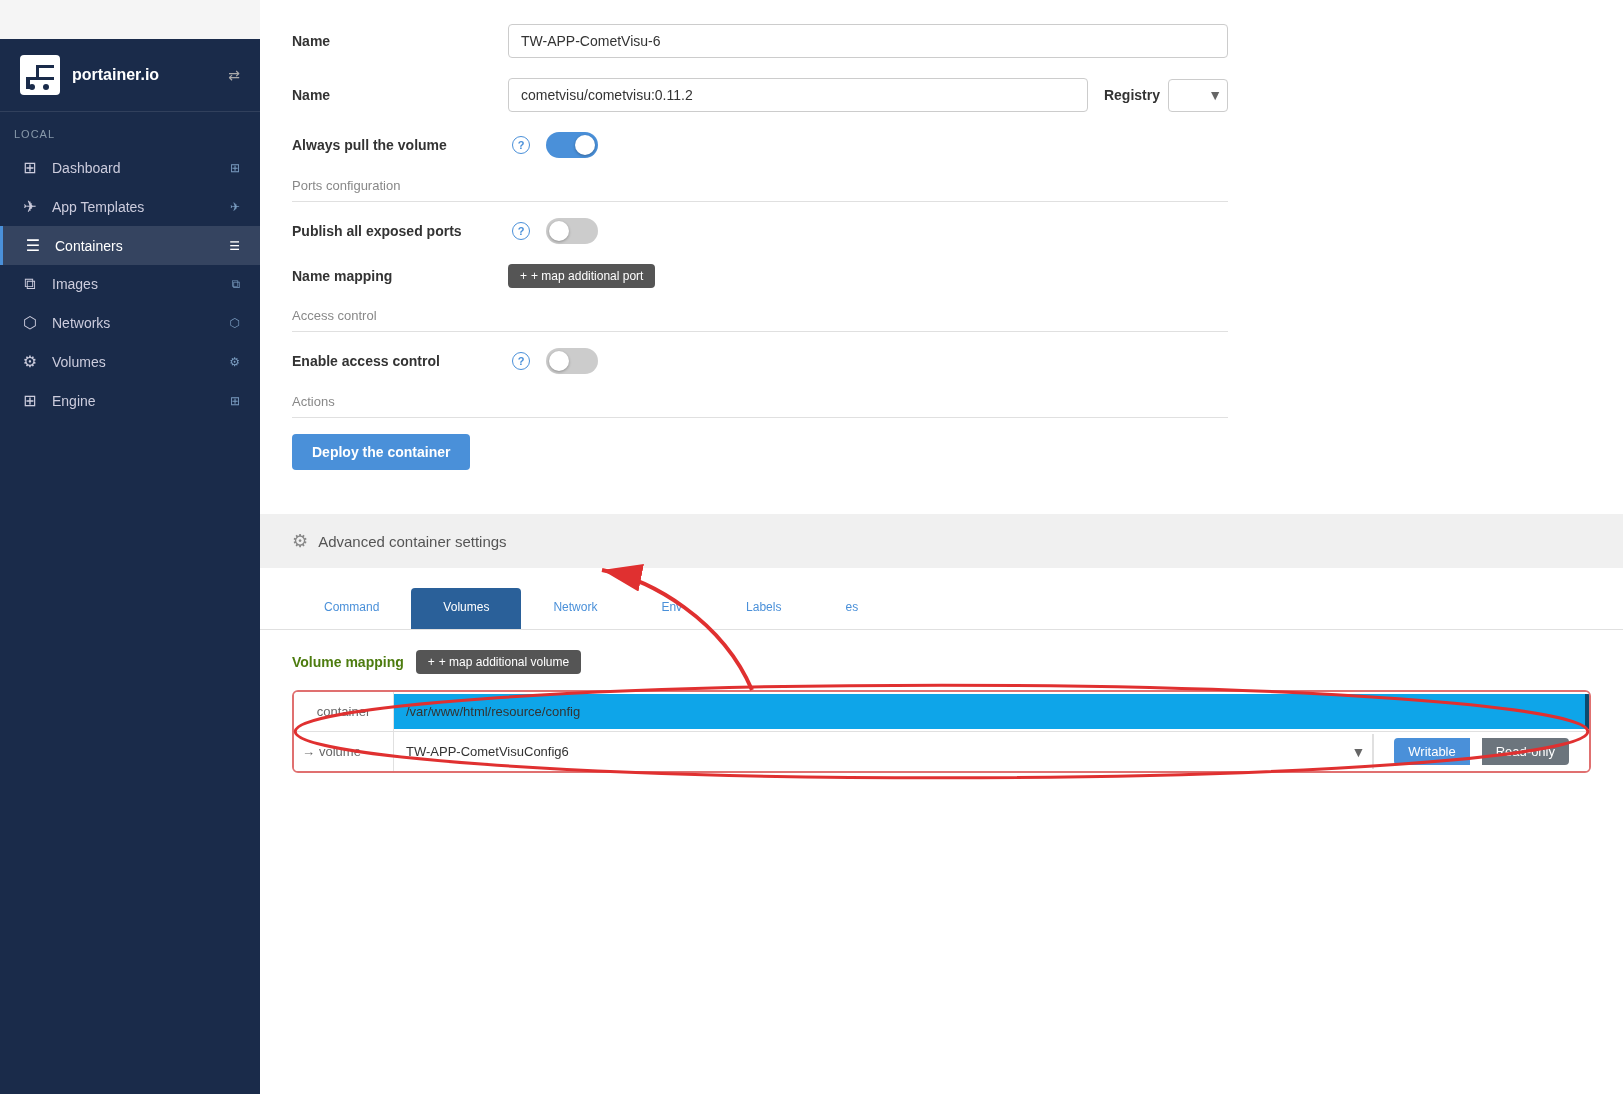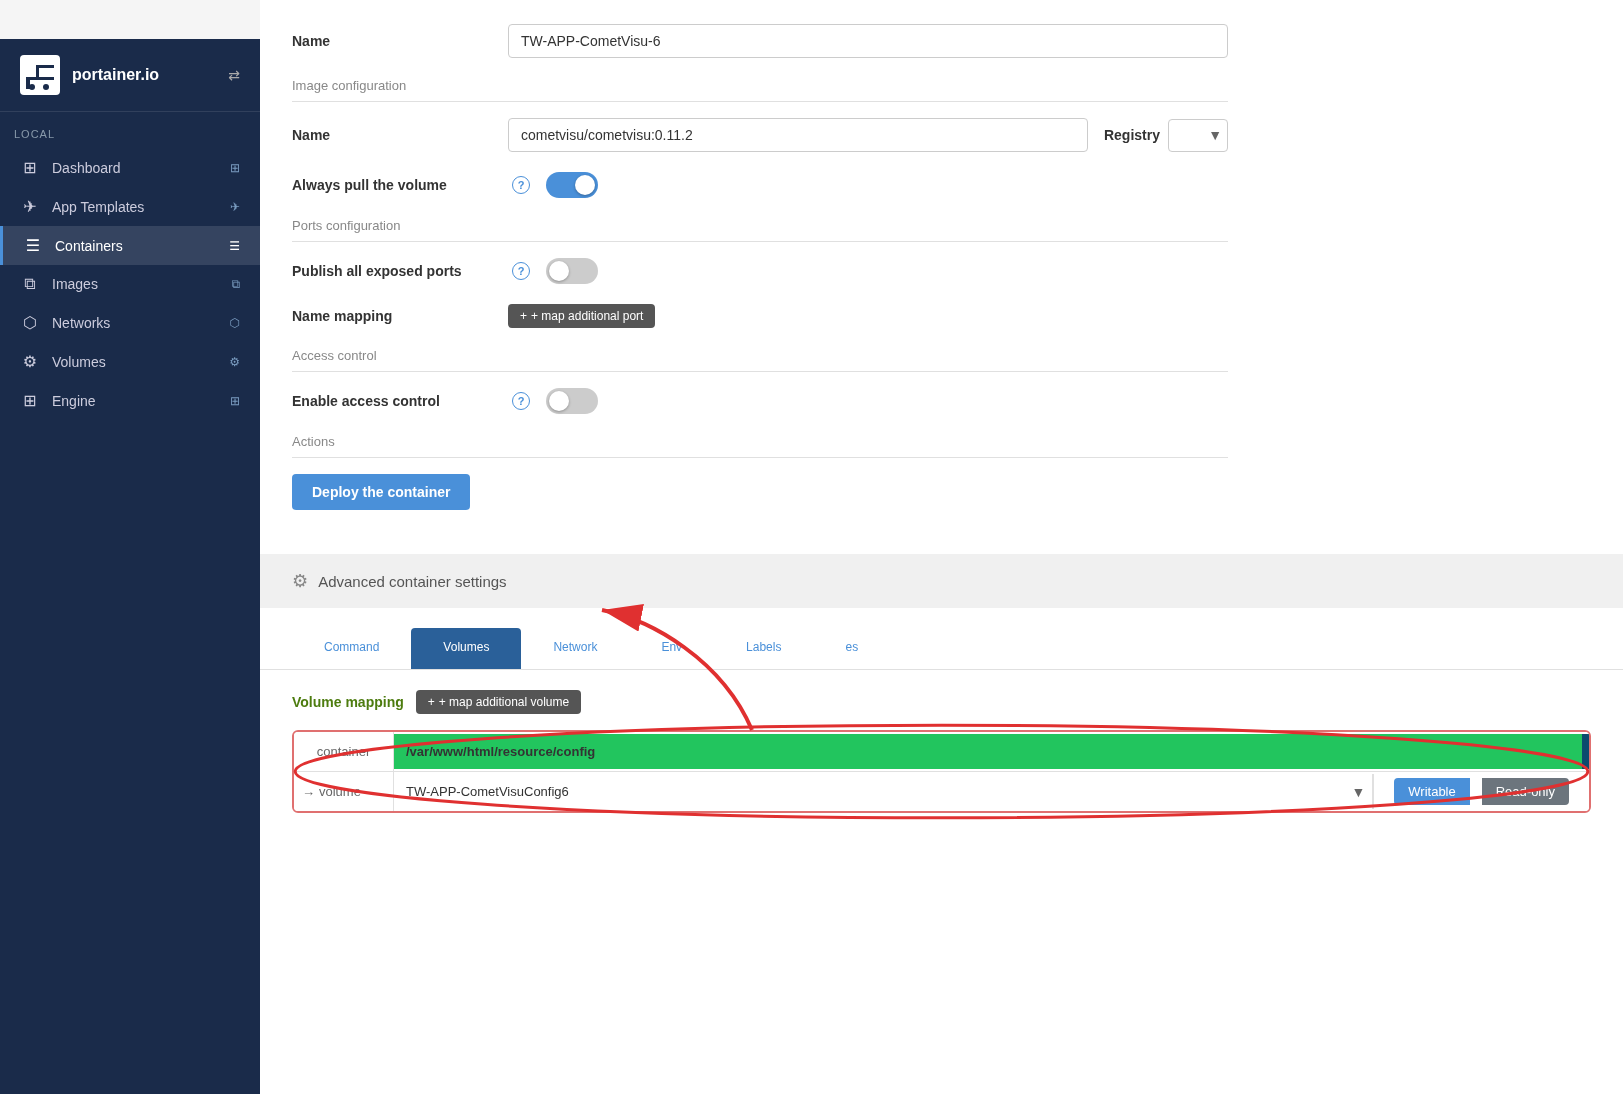--- a/index.html
+++ b/index.html
@@ -269,26 +269,25 @@
       text-align: center;
       color: #666;
       font-size: 13px;
       padding: 12px 8px;
       border-right: 1px solid #e0e0e0;
     }
     .volume-row-input {
       flex: 1;
       padding: 10px 12px;
       border: none;
-      border-right: 7px solid #0c4a6e;
+      border-right: 4px solid #0c4a6e;
       font-size: 13px;
       color: #333;
-      background: #22c55e;
+      background: #0ea5e9;
       outline: none;
-      font-weight: bold;
     }
     .volume-row-actions {
       display: flex;
       align-items: center;
       gap: 12px;
       padding: 0 20px;
     }
     .btn-writable {
       background: #4a90d9;
       color: #fff;
@@ -379,21 +378,20 @@
 
 <div class="main">
 
   <div class="content-area">
 
     <div class="form-row">
       <span class="form-label">Name</span>
       <input type="text" class="form-input" value="TW-APP-CometVisu-6" style="">
     </div>
 
-    <div class="section-header">Image configuration</div>
 
     <div class="form-row">
       <span class="form-label">Name</span>
       <input type="text" class="form-input" value="cometvisu/cometvisu:0.11.2" style="">
       <div class="registry-group">
         <span class="registry-label">Registry</span>
         <div style="position:relative;display:inline-block;">
           <select class="registry-select">
             <option></option>
           </select>

